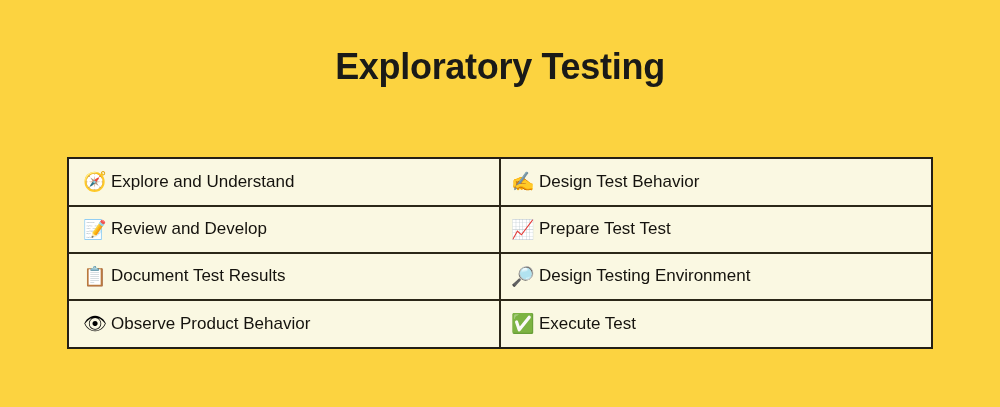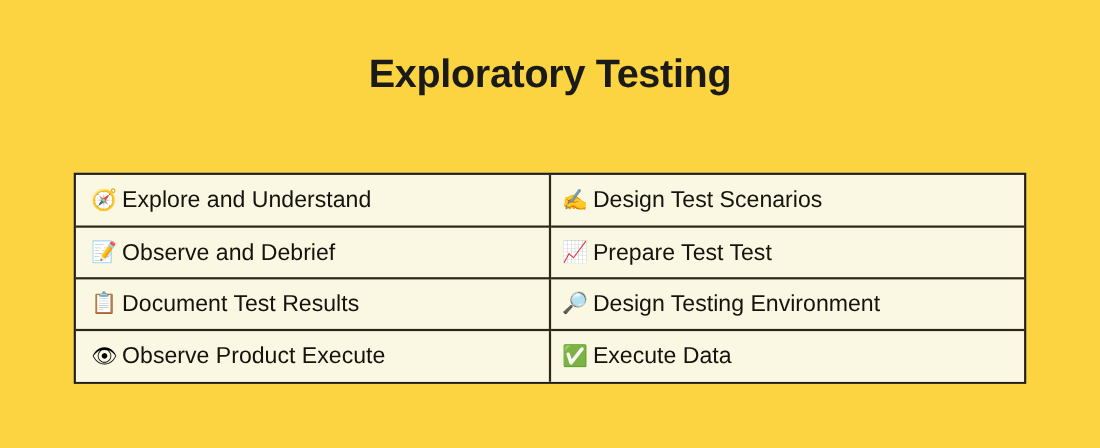--- a/index.html
+++ b/index.html
@@ -79,21 +79,21 @@
   .emoji {
     font-size: 19px;
     line-height: 1;
     display: inline-block;
     width: 22px;
     text-align: center;
     flex: 0 0 auto;
     font-family: "DejaVu Sans", sans-serif;
   }
   .cell-label {
-    font-size: 21px;
+    font-size: 17px;
     color: #15130E;
     line-height: 1.2;
     font-family: "Liberation Sans", sans-serif;
   }
 </style>
 </head>
 <body>
 
 <div class="page">
 
@@ -105,30 +105,30 @@
       <div class="row">
         <div class="cell">
           <div class="cell-inner">
             <span class="emoji">🧭</span>
             <span class="cell-label">Explore and Understand</span>
           </div>
         </div>
         <div class="cell last-col">
           <div class="cell-inner">
             <span class="emoji">✍️</span>
-            <span class="cell-label">Design Test Scenarios</span>
+            <span class="cell-label">Design Test Behavior</span>
           </div>
         </div>
       </div>
 
       <div class="row">
         <div class="cell">
           <div class="cell-inner">
             <span class="emoji">📝</span>
-            <span class="cell-label">Observe and Debrief</span>
+            <span class="cell-label">Review and Develop</span>
           </div>
         </div>
         <div class="cell last-col">
           <div class="cell-inner">
             <span class="emoji">📈</span>
             <span class="cell-label">Prepare Test Test</span>
           </div>
         </div>
       </div>
 
@@ -144,27 +144,27 @@
             <span class="emoji">🔎</span>
             <span class="cell-label">Design Testing Environment</span>
           </div>
         </div>
       </div>
 
       <div class="row">
         <div class="cell">
           <div class="cell-inner">
             <span class="emoji">👁</span>
-            <span class="cell-label">Observe Product Execute</span>
+            <span class="cell-label">Observe Product Behavior</span>
           </div>
         </div>
         <div class="cell last-col">
           <div class="cell-inner">
             <span class="emoji">✅</span>
-            <span class="cell-label">Execute Data</span>
+            <span class="cell-label">Execute Test</span>
           </div>
         </div>
       </div>
 
     </div>
   </div>
 
 </div>
 
 </body></html>

